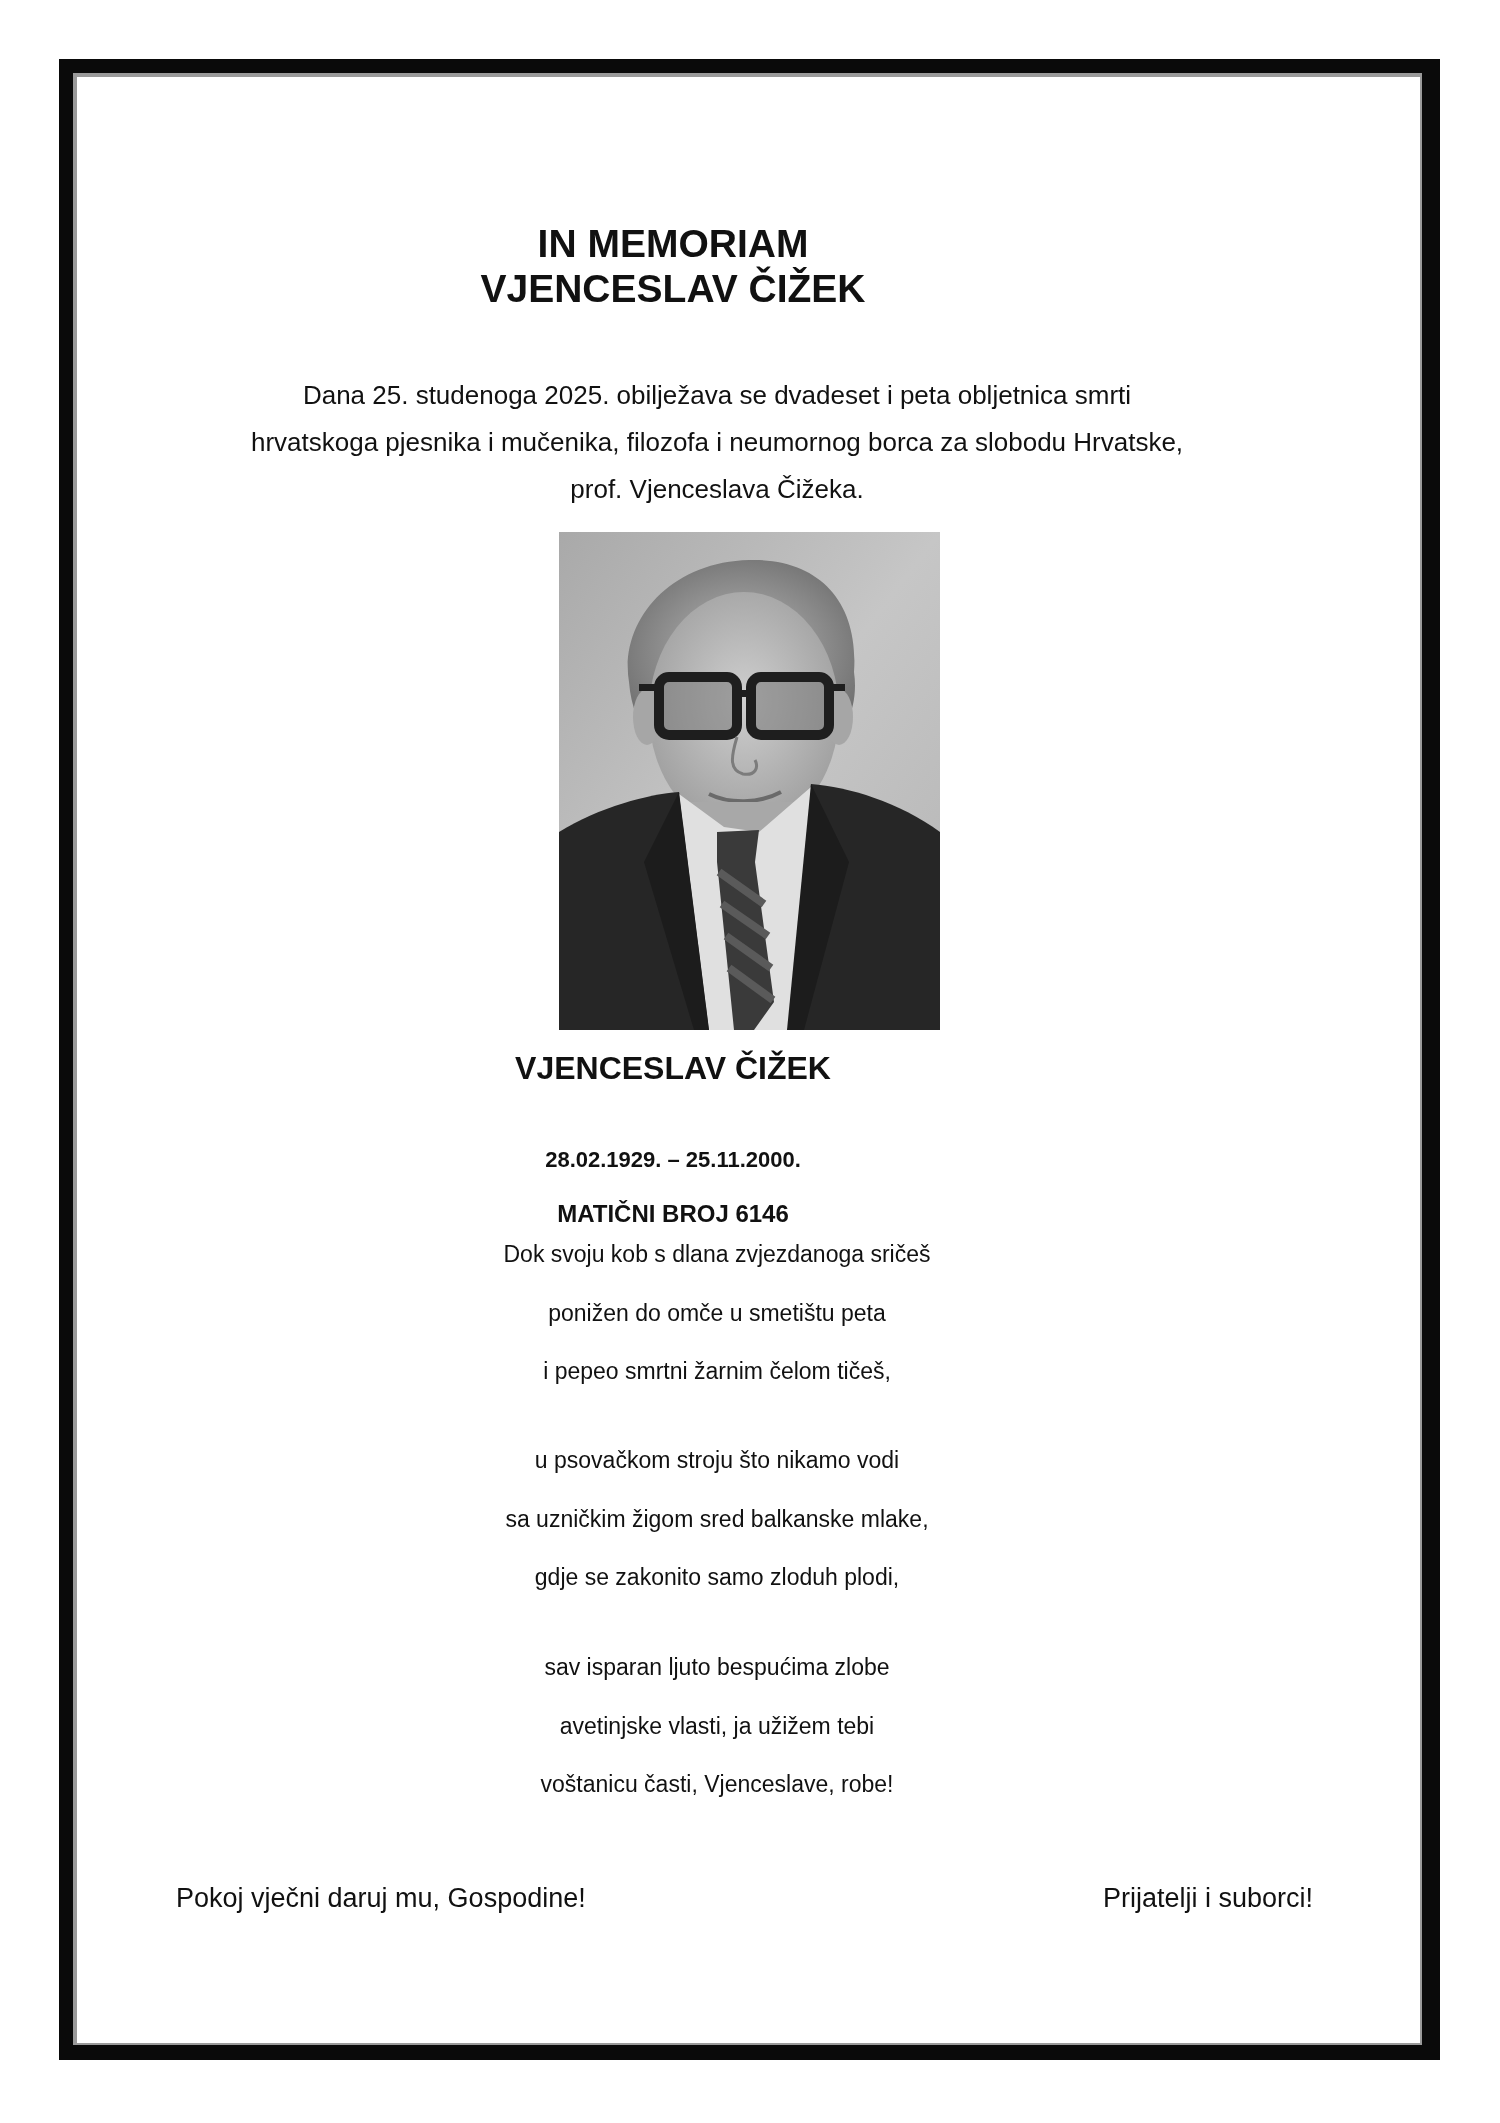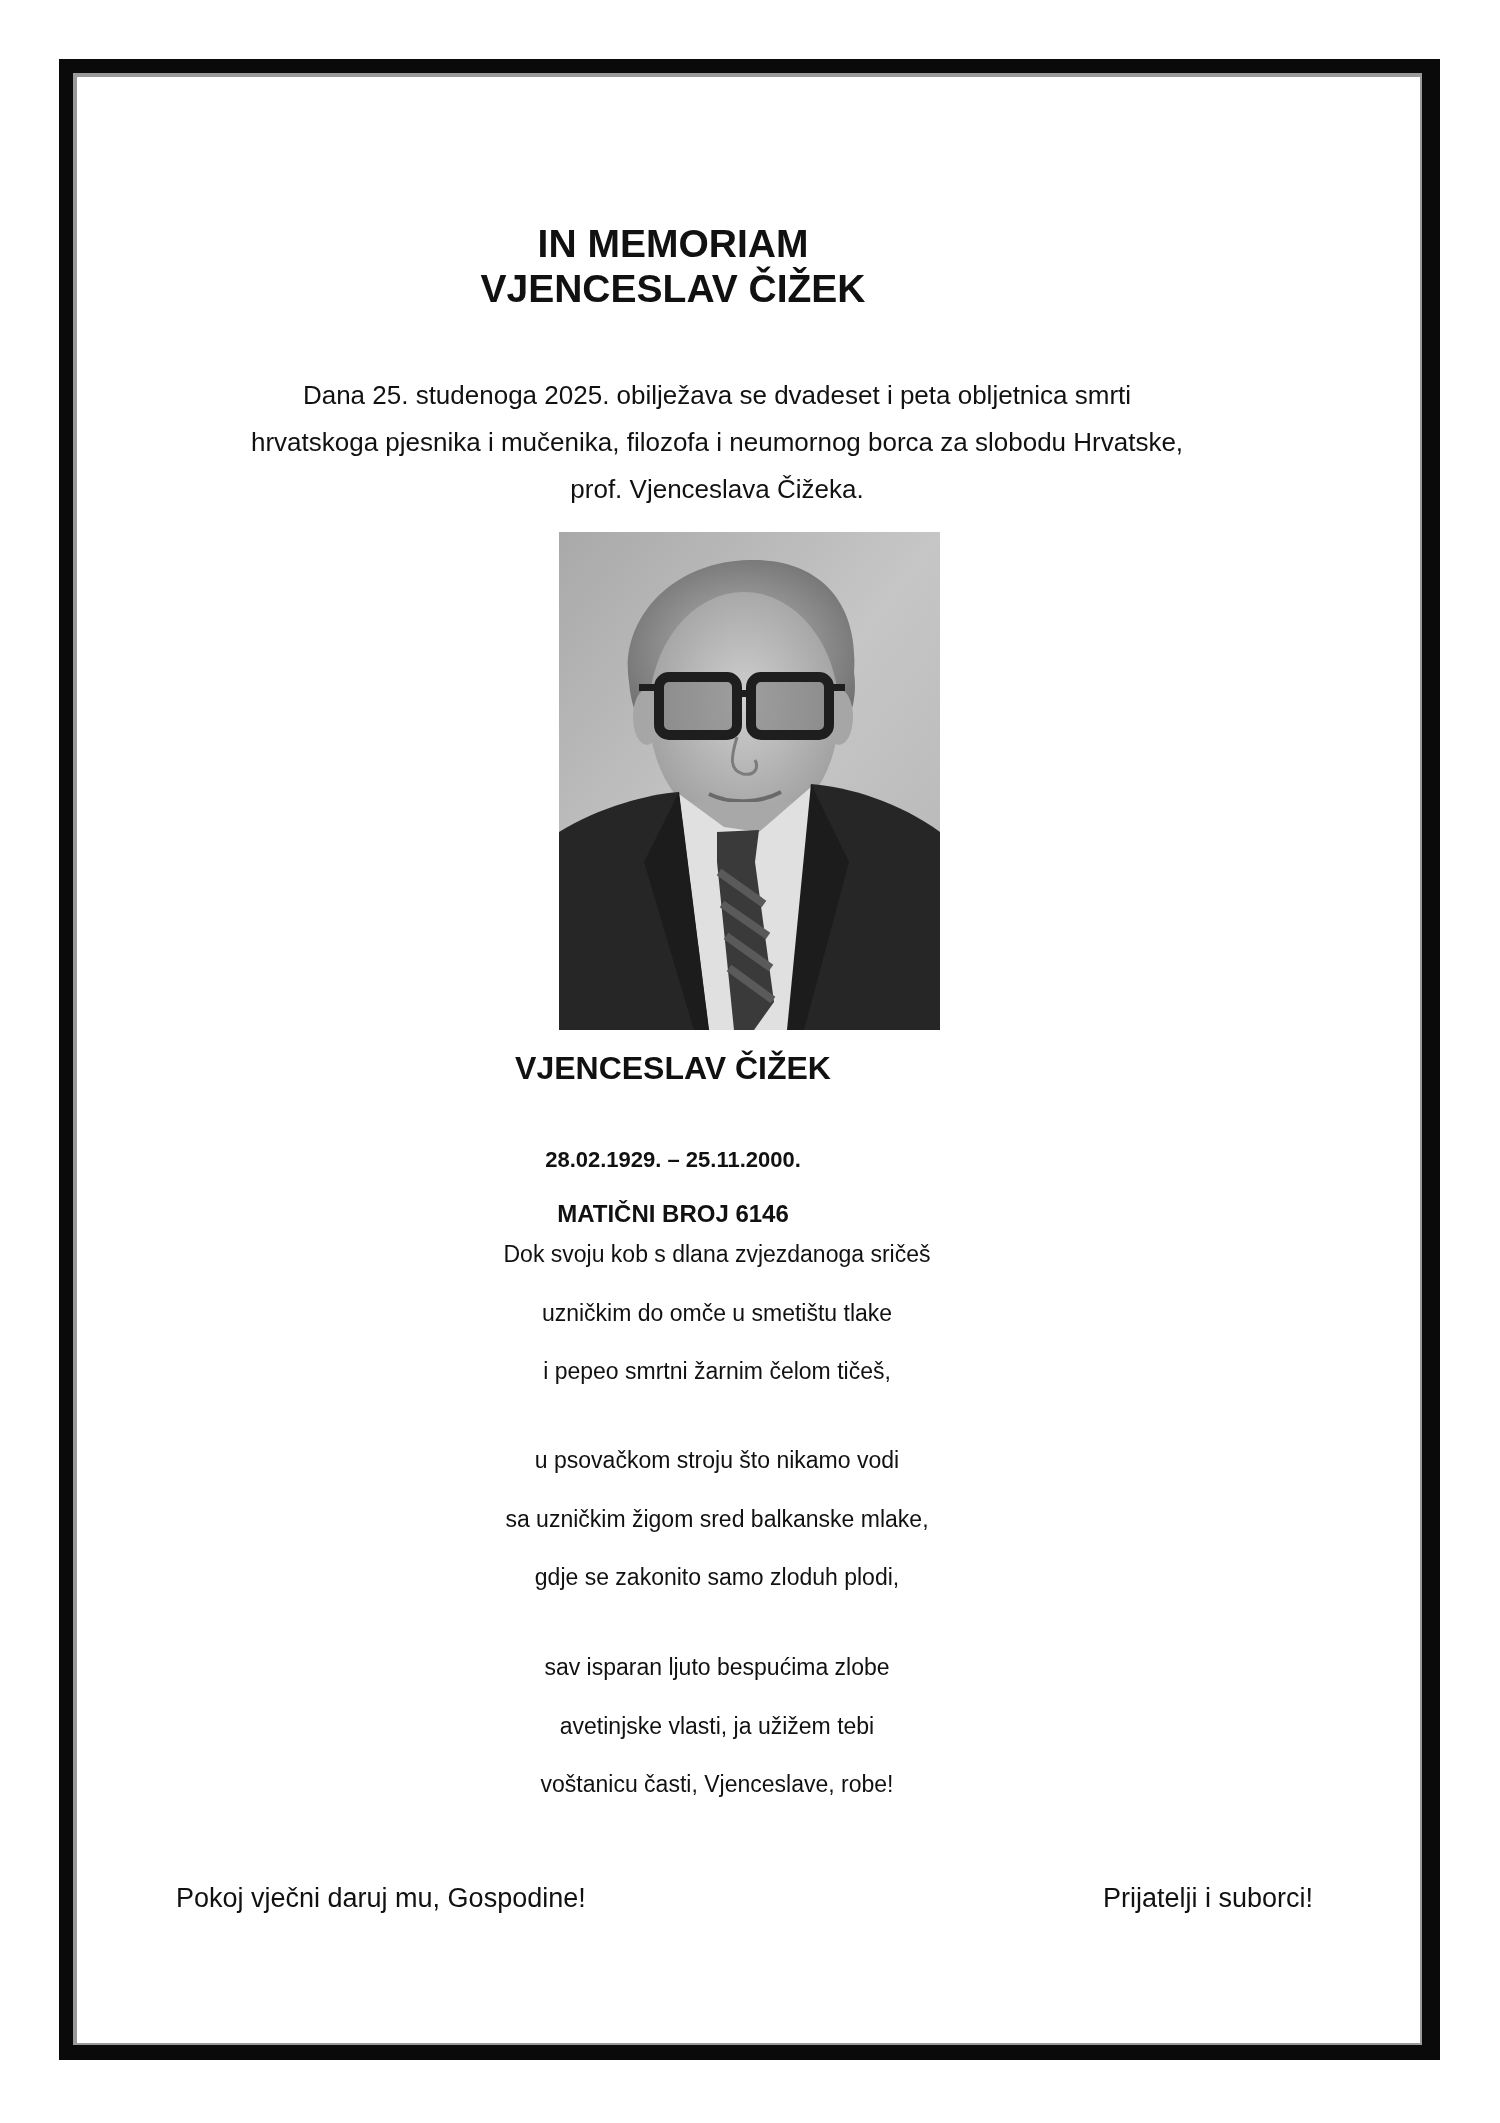--- a/index.html
+++ b/index.html
@@ -188,21 +188,21 @@
   </svg>
 </div>
 
 <div class="abs center caption-name">VJENCESLAV ČIŽEK</div>
 <div class="abs center caption-dates">28.02.1929. – 25.11.2000.</div>
 
 <div class="abs center registry">MATIČNI BROJ 6146</div>
 
 <div class="abs center stanza stanza-1">
   <span class="line">Dok svoju kob s dlana zvjezdanoga sričeš</span>
-  <span class="line">uzničkim do omče u smetištu tlake</span>
+  <span class="line">ponižen do omče u smetištu peta</span>
   <span class="line">i pepeo smrtni žarnim čelom tičeš,</span>
 </div>
 
 <div class="abs center stanza stanza-2">
   <span class="line">u psovačkom stroju što nikamo vodi</span>
   <span class="line">sa uzničkim žigom sred balkanske mlake,</span>
   <span class="line">gdje se zakonito samo zloduh plodi,</span>
 </div>
 
 <div class="abs center stanza stanza-3">

